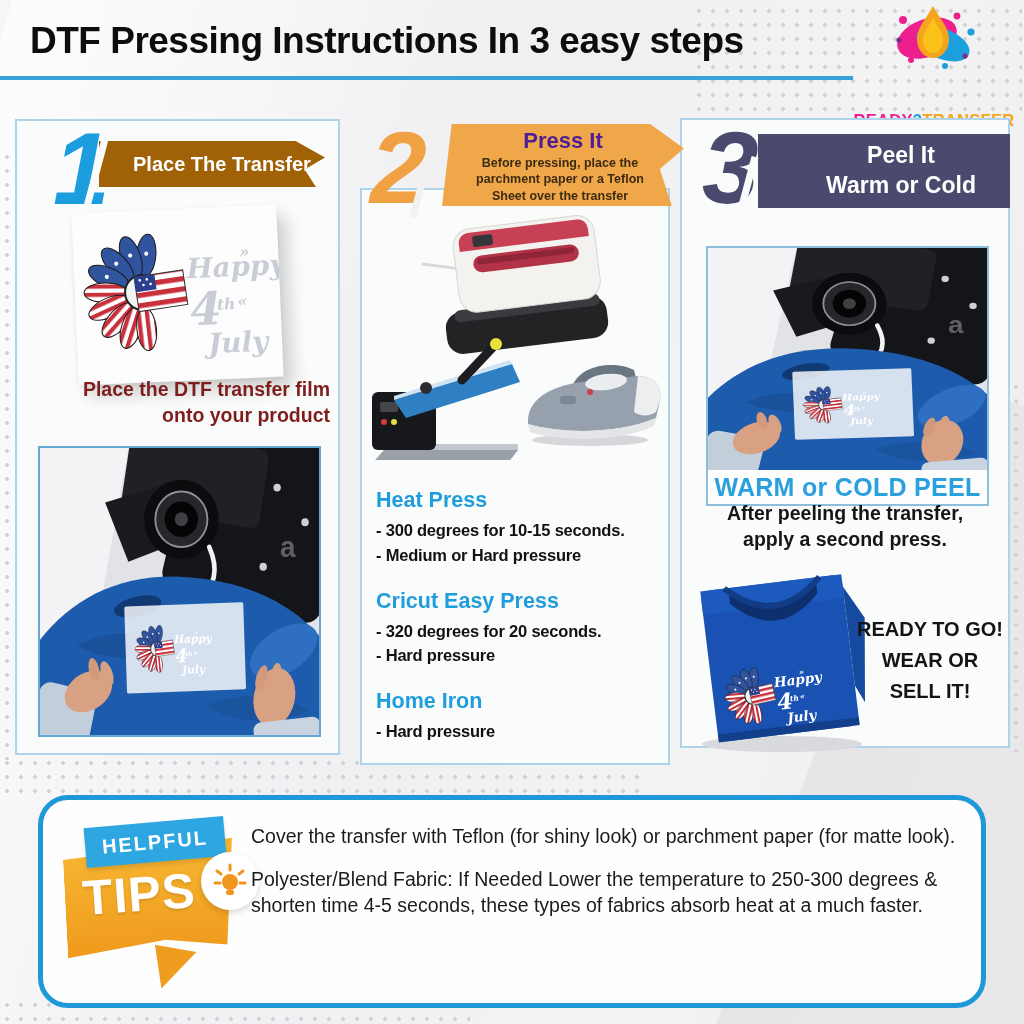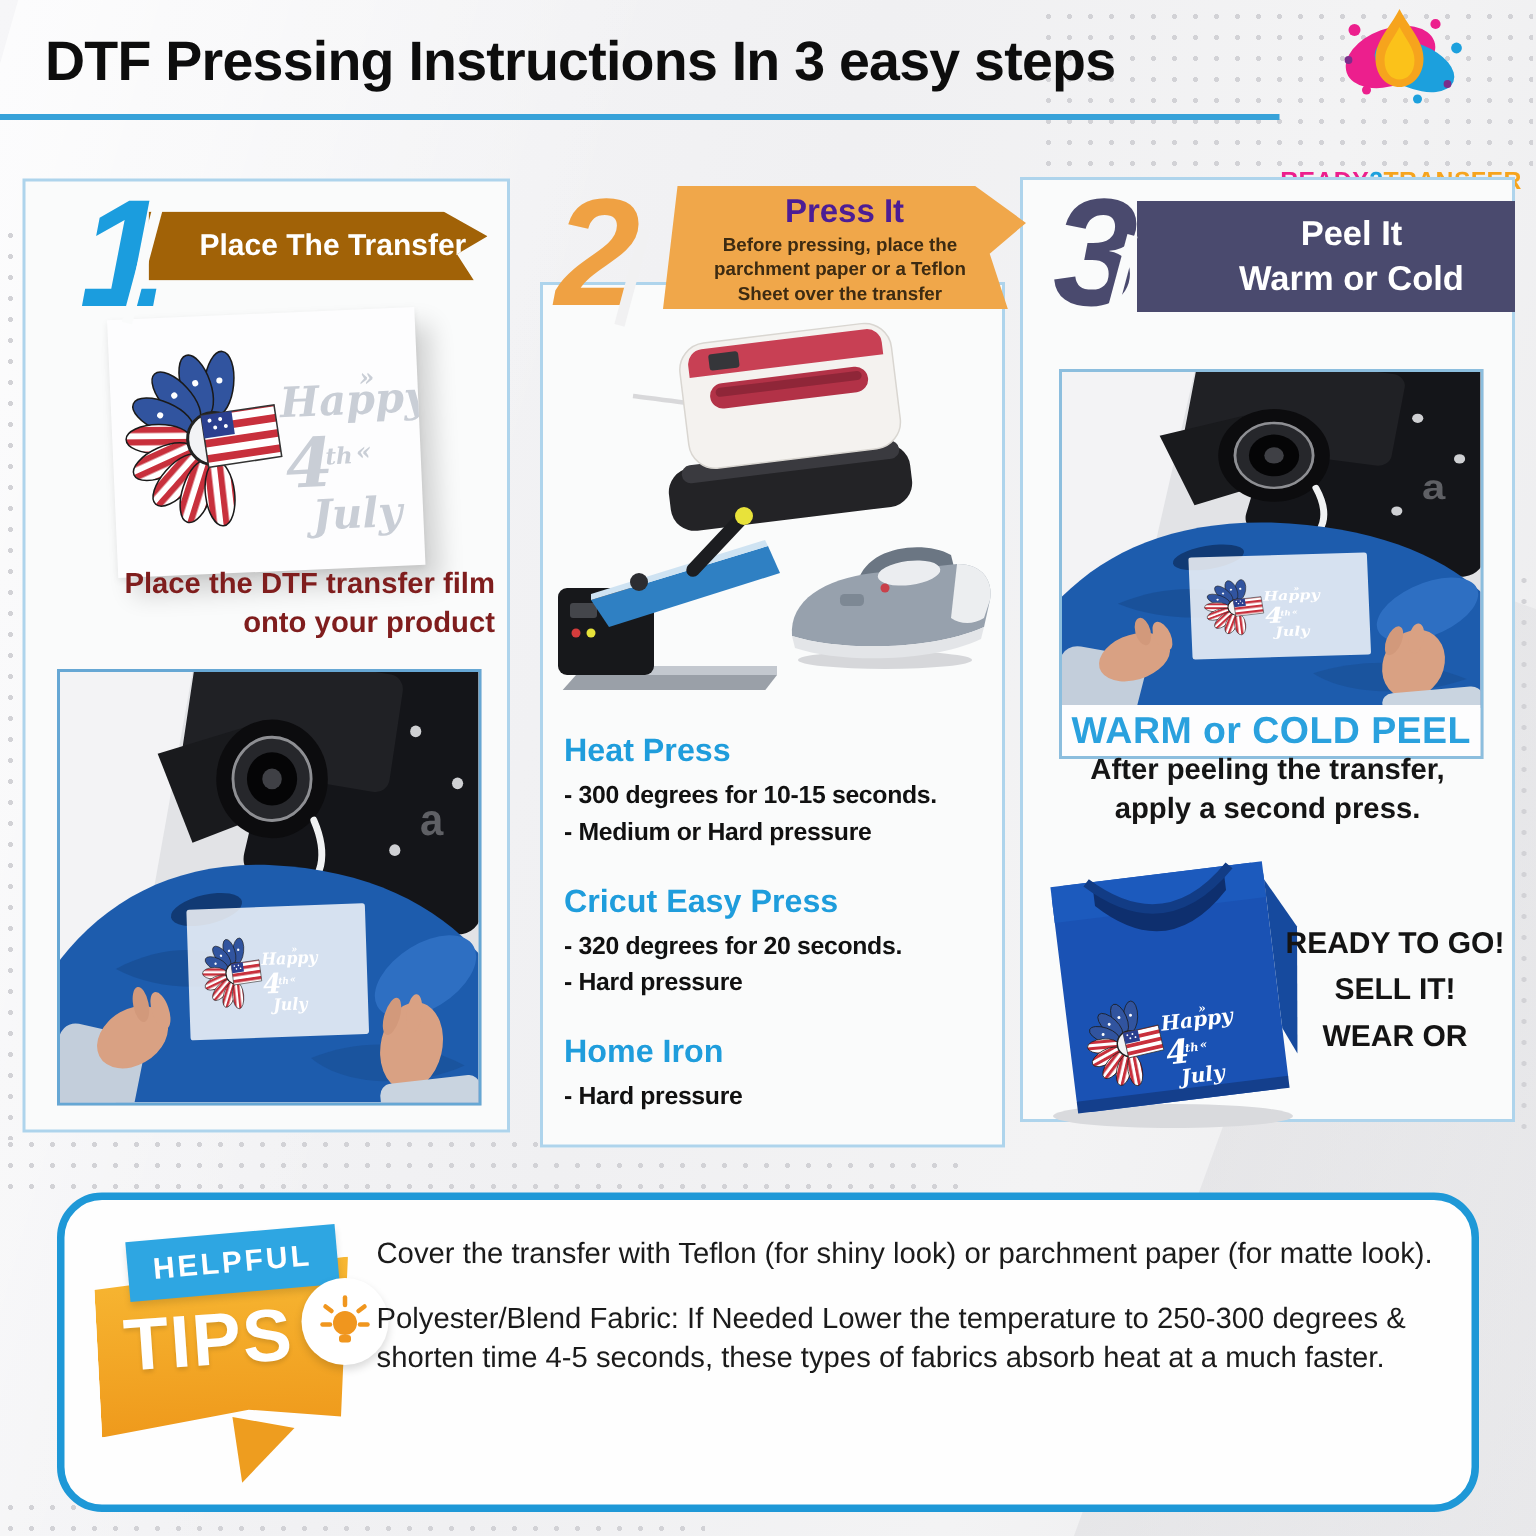--- a/index.html
+++ b/index.html
@@ -349,22 +349,22 @@
           <polygon points="160,50 178,84 168,168 160,150" fill="#164a9e"></polygon>
           <rect x="18" y="182" width="142" height="8" fill="#143f8c"></rect>
           <g transform="translate(58,148) scale(0.5)" color="#ffffff">
               <use href="#transferDesign"></use>
             </g>
         </g>
       </svg>
     </div>
     <div class="ready">
       <div>READY TO GO!</div>
+      <div>WEAR OR</div>
       <div>SELL IT!</div>
-      <div>WEAR OR</div>
     </div>
   </section>
 
   <section class="tips">
     <div class="badge">
       <div class="badge-orange"></div>
       <div class="badge-tail"></div>
       <div class="badge-blue">HELPFUL</div>
       <div class="badge-main">TIPS</div>
       <div class="badge-bulb">

